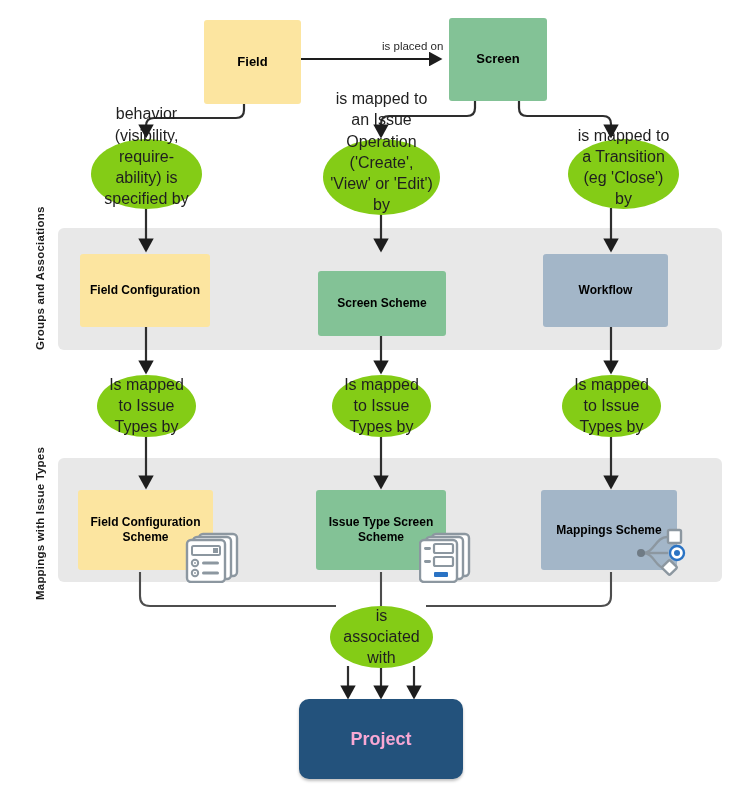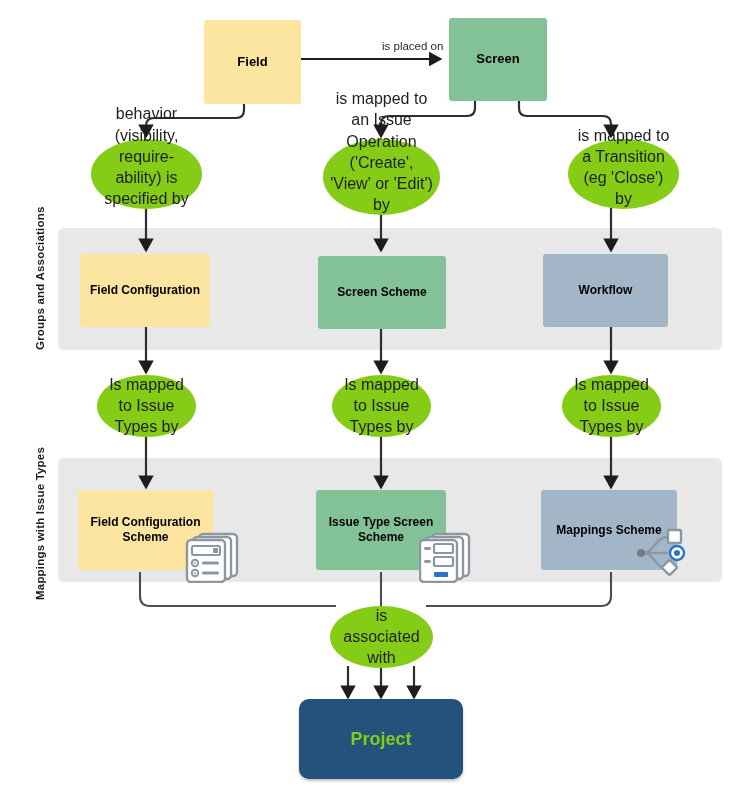--- a/index.html
+++ b/index.html
@@ -51,21 +51,21 @@
     font-weight: bold;
     color: #000000;
     line-height: 1.25;
     z-index: 3;
   }
   .node.yellow { background: #fce5a0; }
   .node.green  { background: #83c296; }
   .node.bluegray { background: #a3b6c8; }
   .node.navy {
     background: #23527c;
-    color: #84cc16;
+    color: #f9a8d4;
     border-radius: 10px;
     box-shadow: 0 2px 3px rgba(0,0,0,0.25);
   }
   .node-label { display: block; padding: 0 8px; }
   .ellipse {
     position: absolute;
     background: #84cc16;
     border-radius: 50%;
     display: flex;
     align-items: flex-end;
@@ -161,21 +161,21 @@
   </div>
 
   <div class="ellipse" style="left:568px; top:139px; width:111px; height:70px;">
     <span>is mapped to a Transition (eg 'Close') by</span>
   </div>
 
   <div class="node yellow" style="left:80px; top:254px; width:130px; height:73px; font-size:12px;">
     <span class="node-label">Field Configuration</span>
   </div>
 
-  <div class="node green" style="left:318px; top:256px; width:128px; height:73px; font-size:12px;">
+  <div class="node green" style="left:318px; top:271px; width:128px; height:65px; font-size:12px;">
     <span class="node-label">Screen Scheme</span>
   </div>
 
   <div class="node bluegray" style="left:543px; top:254px; width:125px; height:73px; font-size:12px;">
     <span class="node-label">Workflow</span>
   </div>
 
   <div class="ellipse" style="left:97px; top:375px; width:99px; height:62px;">
     <span>Is mapped to Issue Types by</span>
   </div>

